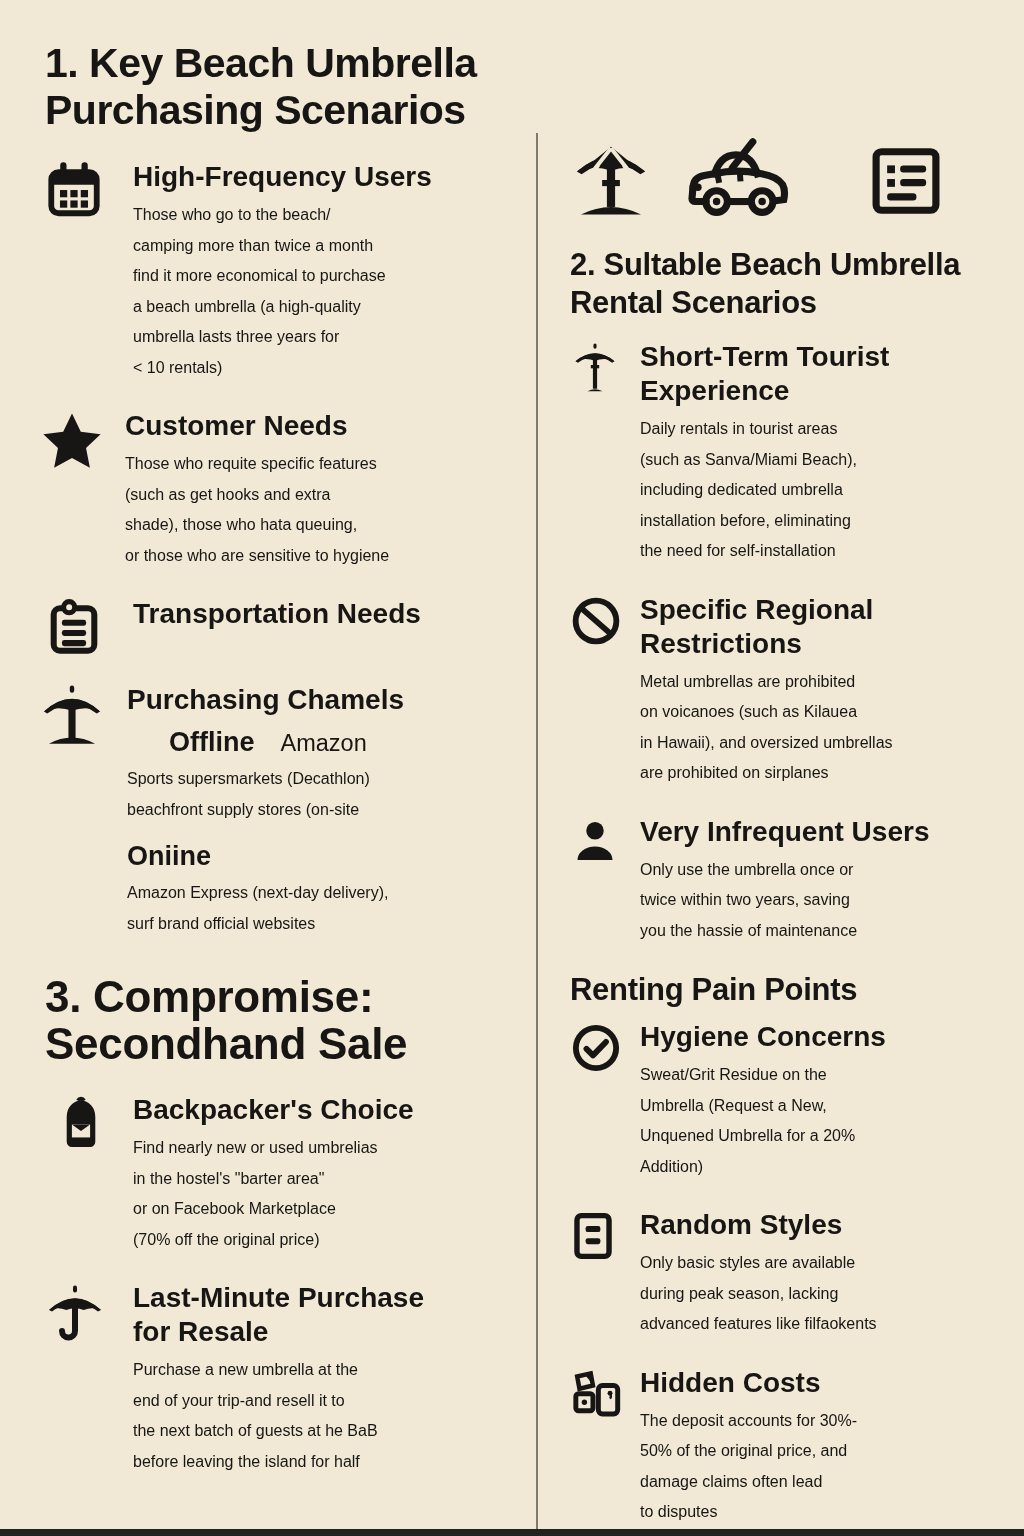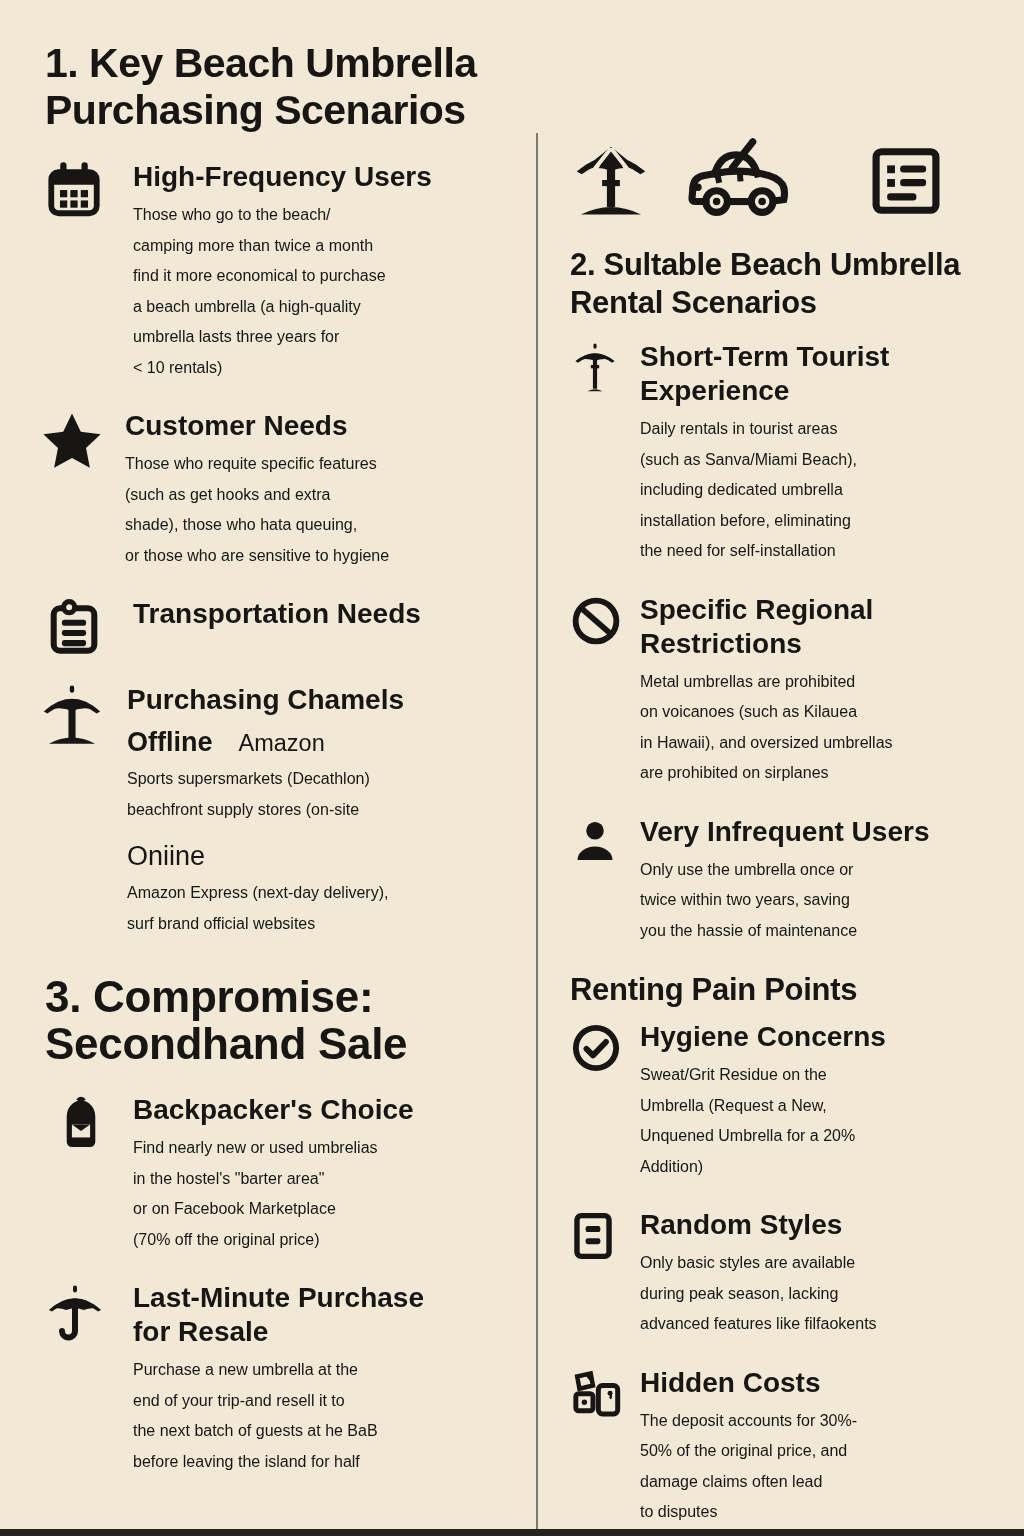--- a/index.html
+++ b/index.html
@@ -29,23 +29,23 @@
   .section { display: flex; margin-top: 26px; }
   .icon-cell { flex: 0 0 88px; padding-top: 2px; }
   .col-right .icon-cell { flex: 0 0 70px; }
   .icon-cell svg { display: block; }
   .txt { flex: 1; }
   .heading { font-size: 28px; font-weight: 700; line-height: 34px; white-space: pre-line; }
   .body { font-size: 16px; line-height: 30.5px; margin-top: 6px; white-space: pre-line; }
   .big-sub { font-size: 44px; font-weight: 700; line-height: 47px; margin-top: 34px; white-space: pre-line; letter-spacing: -.3px; }
   .right-title { font-size: 31px; font-weight: 700; line-height: 38px; margin-top: 18px; white-space: pre-line; letter-spacing: -.3px; }
   .pain-title { font-size: 31px; font-weight: 700; margin-top: 26px; letter-spacing: -.3px; }
-  .inline-line { font-size: 23.5px; margin-top: 10px; }
+  .inline-line { font-size: 23.5px; margin-top: 10px; margin-left: 42px; }
   .inline-line .lbl { font-size: 27px; font-weight: 700; margin-right: 26px; }
-  .sub-lbl { font-size: 27px; font-weight: 400; margin-top: 16px; }
+  .sub-lbl { font-size: 27px; font-weight: 700; margin-top: 16px; }
   .icons-row { display: flex; align-items: center; gap: 28px; }
   .icons-row .gap { width: 18px; }
 </style>
 </head>
 <body>
 
 <div class="divider"></div>
 
 <div class="col col-left">
 

